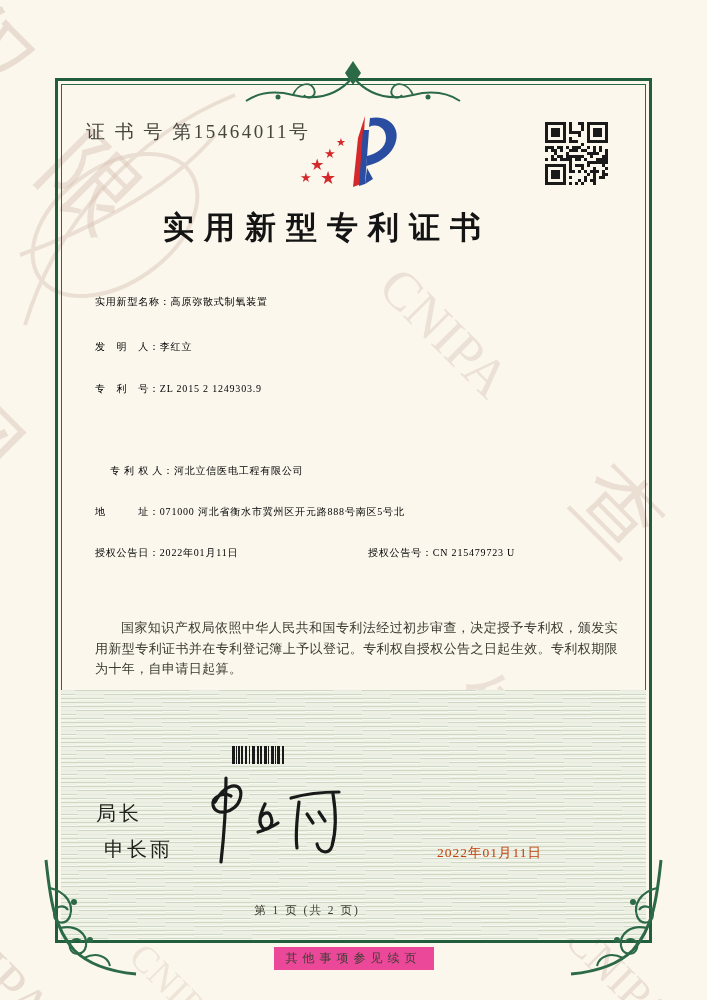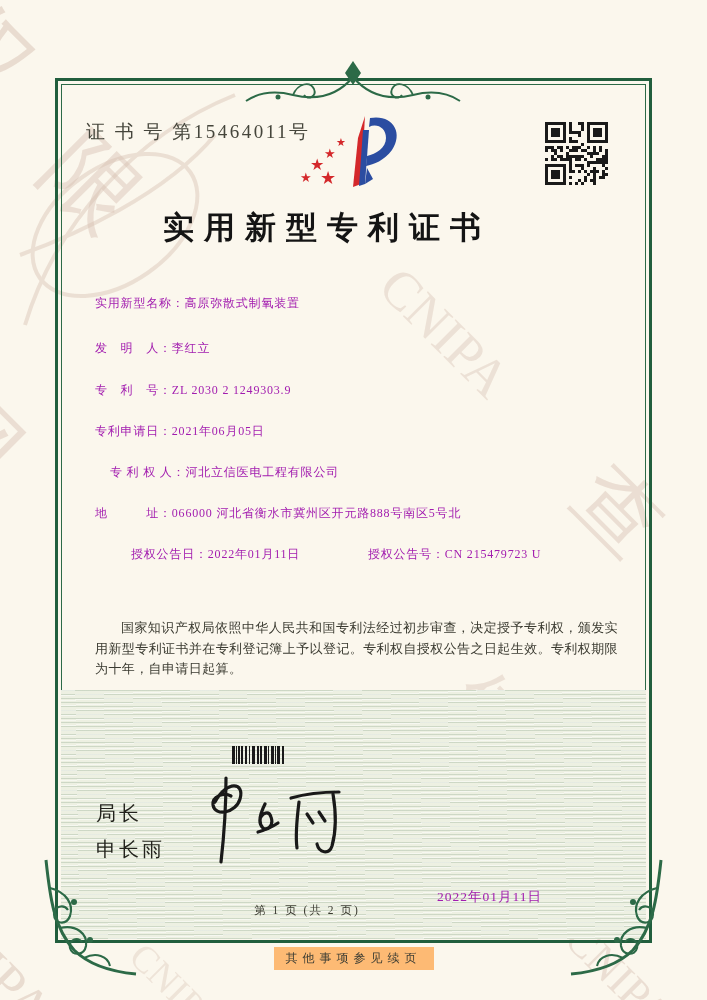--- a/index.html
+++ b/index.html
@@ -25,28 +25,28 @@
       #edf0e2;
   }
   .pattern-band::after{
     content:""; position:absolute; inset:0;
     background:repeating-linear-gradient(178deg, rgba(255,255,255,0.5) 0 1px, rgba(255,255,255,0) 1px 5px);
   }
   .z2{z-index:2;} .z3{z-index:3;}
   .certno{left:78px;top:119px;font-size:19px;letter-spacing:2.5px;color:#45453b;margin-left:8px;}
   .title{left:0;top:207px;width:644px;text-align:center;font-size:31px;font-weight:700;
          letter-spacing:10px;text-indent:10px;color:#141414;}
-  .field{left:95px;width:525px;font-size:12px;letter-spacing:0.8px;color:#a21caf;white-space:nowrap;}
+  .field{left:95px;width:525px;font-size:10px;letter-spacing:0.8px;color:#000000;white-space:nowrap;}
   .para{left:95px;width:523px;font-size:13px;line-height:20.5px;text-align:justify;
         text-indent:2em;letter-spacing:0.4px;color:#3a3a30;}
   .sig-label{left:96px;font-size:20px;letter-spacing:3px;color:#23231d;}
-  .date-line{left:437px;top:888px;font-size:13.5px;letter-spacing:1px;color:#a21caf;}
+  .date-line{left:437px;top:844px;font-size:13.5px;letter-spacing:1px;color:#c2410c;}
   .page-info{left:0;top:903px;width:614px;text-align:center;font-size:11.5px;letter-spacing:2px;color:#3b3b31;}
   .footer-note{left:50%;top:947px;transform:translateX(-50%);font-size:12px;letter-spacing:5px;
-               color:#3d3d33;background:#fdba74;padding:3px 12px;white-space:nowrap;}
+               color:#3d3d33;background:#ec4899;padding:3px 12px;white-space:nowrap;}
   .corner-orn{width:100px;height:125px;}
 </style>
 </head>
 <body>
 
 <div class="page">
 
   <div id="wm-layer" class="abs">
     <svg class="abs" style="left:15px;top:75px;opacity:0.5" width="230" height="260" viewBox="0 0 230 260">
       <g fill="none" stroke="#ddc9bb" stroke-width="4">
@@ -254,25 +254,24 @@
       <rect x="24" y="60" width="3" height="3" fill="#1a1a1a"></rect>
       <rect x="30" y="60" width="3" height="3" fill="#1a1a1a"></rect>
       <rect x="36" y="60" width="3" height="3" fill="#1a1a1a"></rect>
       <rect x="48" y="60" width="3" height="3" fill="#1a1a1a"></rect>
     </svg>
 
   <div class="abs z3 title">实用新型专利证书</div>
 
   <div class="abs z3 field" style="top:295px;">实用新型名称：高原弥散式制氧装置</div>
   <div class="abs z3 field" style="top:340px;">发　明　人：李红立</div>
-  <div class="abs z3 field" style="top:382px;">专　利　号：ZL 2030 2 1249303.9</div>
-  <div class="abs z3 field" style="top:423px;">专利申请日：2021年06月05日</div>
+  <div class="abs z3 field" style="top:382px;">专　利　号：ZL 2015 2 1249303.9</div>
   <div class="abs z3 field" style="top:464px;margin-left:15px;">专 利 权 人：河北立信医电工程有限公司</div>
-  <div class="abs z3 field" style="top:505px;">地　　　址：066000 河北省衡水市冀州区开元路888号南区5号北</div>
-  <div class="abs z3 field" style="top:546px;margin-left:36px;">授权公告日：2022年01月11日</div>
+  <div class="abs z3 field" style="top:505px;">地　　　址：071000 河北省衡水市冀州区开元路888号南区5号北</div>
+  <div class="abs z3 field" style="top:546px;">授权公告日：2022年01月11日</div>
   <div class="abs z3 field" style="top:546px;left:368px;">授权公告号：CN 215479723 U</div>
 
   <div class="abs z3 para" style="top:584px;margin-top:34px;">国家知识产权局依照中华人民共和国专利法经过初步审查，决定授予专利权，颁发实用新型专利证书并在专利登记簿上予以登记。专利权自授权公告之日起生效。专利权期限为十年，自申请日起算。</div>
 
   <svg id="barcode" class="abs z3" style="left:232px;top:746px;" width="54" height="18" viewBox="0 0 54 18">
       <rect x="0" y="0" width="3" height="18" fill="#1a1a1a"></rect>
       <rect x="4" y="0" width="1" height="18" fill="#1a1a1a"></rect>
       <rect x="6" y="0" width="2" height="18" fill="#1a1a1a"></rect>
       <rect x="9" y="0" width="2" height="18" fill="#1a1a1a"></rect>
       <rect x="13" y="0" width="2" height="18" fill="#1a1a1a"></rect>
@@ -282,21 +281,21 @@
       <rect x="28" y="0" width="2" height="18" fill="#1a1a1a"></rect>
       <rect x="32" y="0" width="3" height="18" fill="#1a1a1a"></rect>
       <rect x="36" y="0" width="1" height="18" fill="#1a1a1a"></rect>
       <rect x="39" y="0" width="3" height="18" fill="#1a1a1a"></rect>
       <rect x="43" y="0" width="1" height="18" fill="#1a1a1a"></rect>
       <rect x="45" y="0" width="3" height="18" fill="#1a1a1a"></rect>
       <rect x="50" y="0" width="2" height="18" fill="#1a1a1a"></rect>
     </svg>
 
   <div class="abs z3 sig-label" style="top:800px;">局长</div>
-  <div class="abs z3 sig-label" style="top:836px;">申长雨</div>
+  <div class="abs z3 sig-label" style="top:836px;margin-left:8px;">申长雨</div>
   <svg class="abs z3" style="left:185px;top:772px;" width="165" height="95" viewBox="0 0 165 95">
     <g fill="none" stroke="#191919" stroke-width="3.2" stroke-linecap="round">
       <path d="M30,30 C42,8 60,10 55,27 C51,41 30,45 28,33 C27,24 39,20 46,24"></path>
       <path d="M41,6 C41,32 39,64 36,90"></path>
       <path d="M80,32 C75,42 73,52 78,56 C83,59 89,53 86,45 C84,38 77,41 75,47"></path>
       <path d="M73,60 C80,58 87,55 93,51"></path>
       <path d="M106,26 C120,22 138,20 154,20"></path>
       <path d="M114,30 C112,46 110,62 112,76"></path>
       <path d="M148,22 C151,40 151,60 147,74 C144,83 134,81 132,72"></path>
       <path d="M122,42 L128,51"></path>

